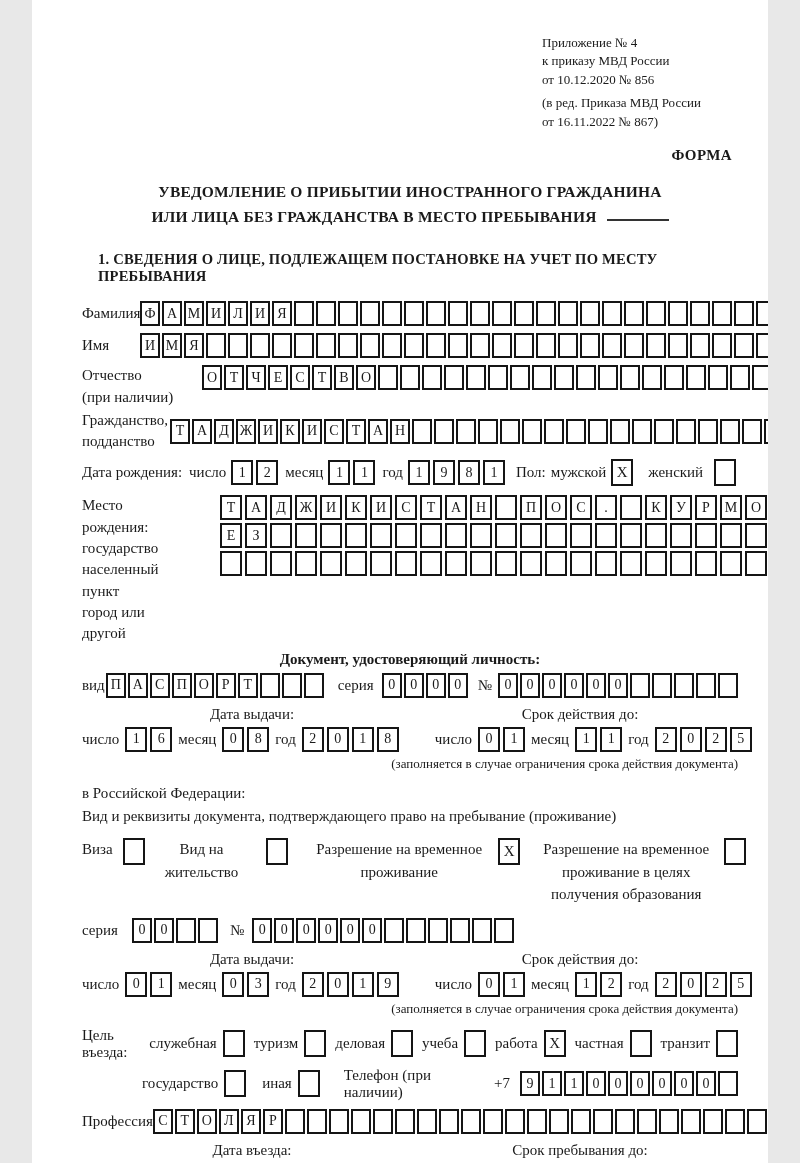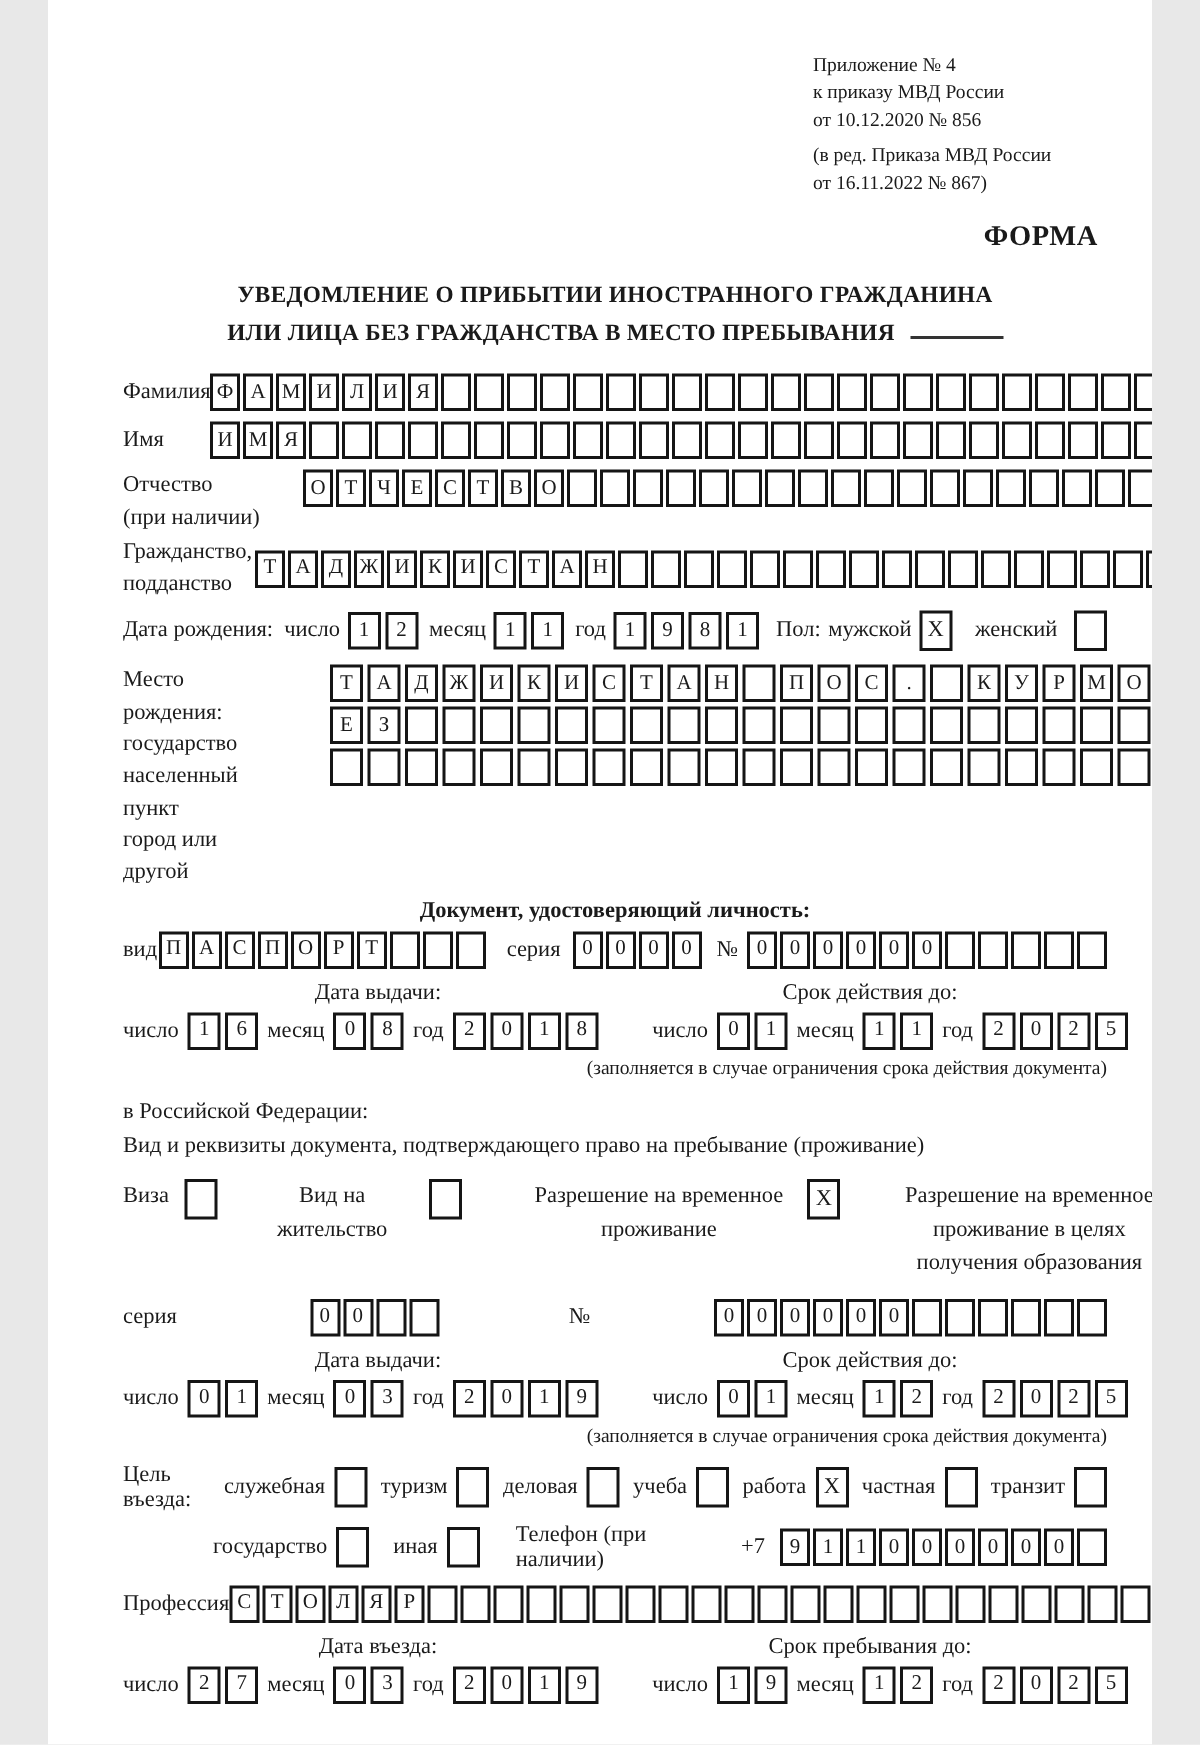--- a/index.html
+++ b/index.html
@@ -6,26 +6,26 @@
   html,body { margin:0; padding:0; background:#e8e8e8; }
   .page {
     position:relative; width:736px; height:1163px; margin:0 auto;
     background:var(--paper); color:var(--ink);
     font-family:"Liberation Serif","DejaVu Serif",serif;
     font-size:15px; box-sizing:border-box;
     padding:34px 30px 8px 50px; overflow:hidden;
   }
   .hdr { margin-left:auto; width:196px; font-size:13px; line-height:1.42; }
   .hdr .gap { margin-top:5px; }
-  .forma { text-align:right; font-weight:bold; font-size:19px; margin-top:16px; padding-right:6px; letter-spacing:.4px; }
+  .forma { text-align:right; font-weight:bold; font-size:15px; margin-top:16px; padding-right:6px; letter-spacing:.4px; }
   .title { text-align:center; font-weight:bold; font-size:15.5px; line-height:1.5; margin-top:16px; letter-spacing:.2px; }
   .blank-line { display:inline-block; width:62px; border-bottom:2px solid #333; height:1em; vertical-align:baseline; margin-left:10px; }
   .sec-head { font-weight:bold; font-size:14.6px; margin-top:24px; margin-left:16px; letter-spacing:.2px; }
 
-  .row { display:flex; align-items:center; margin-top:7px;justify-content:space-between; }
+  .row { display:flex; align-items:center; margin-top:7px; }
   .row.top { align-items:flex-start; }
   .boxrow { display:inline-flex; gap:2px; flex:none; }
   .boxrow.g3 { gap:3px; }
   .cbox {
     display:inline-flex; align-items:center; justify-content:center;
     width:20px; height:25px; border:2px solid #151515; box-sizing:border-box;
     font-size:14px; line-height:1; background:#fff; flex:none;
   }
   .w22 .cbox { width:22px; }
   .cbox.cb { width:22px; height:27px; font-size:15px; }
@@ -35,21 +35,21 @@
   .dates-heads { display:flex; margin-top:8px; }
   .dates-heads .dhl { width:340px; text-align:center; }
   .dates-heads .dhr { flex:1; text-align:center; }
   .dates-row { display:flex; margin-top:4px; align-items:center; }
   .dates-row .dl { width:340px; display:flex; align-items:center; gap:6px; }
   .dates-row .dr { flex:1; display:flex; align-items:center; gap:6px; padding-left:36px; }
   .note-r { text-align:right; font-size:13px; margin-top:4px; }
   .para { margin-top:10px; line-height:1.55; }
   .opt { display:inline-flex; align-items:flex-start; gap:10px; }
   .opt .optlbl { text-align:center; line-height:1.5; }
-  .opts-row { display:flex; align-items:flex-start; margin-top:10px; gap:26px; }
+  .opts-row { display:flex; align-items:flex-start; margin-top:10px; gap:6px; }
   .purp { display:inline-flex; align-items:center; gap:6px; }
 </style>
 </head>
 <body>
 
 <div class="page">
 
   <div class="hdr">
     <div>Приложение № 4</div>
     <div>к приказу МВД России</div>
@@ -58,20 +58,21 @@
     <div>от 16.11.2022 № 867)</div>
   </div>
 
   <div class="forma">ФОРМА</div>
 
   <div class="title">
     <div>УВЕДОМЛЕНИЕ О ПРИБЫТИИ ИНОСТРАННОГО ГРАЖДАНИНА</div>
     <div><span>ИЛИ ЛИЦА БЕЗ ГРАЖДАНСТВА В МЕСТО ПРЕБЫВАНИЯ</span><span class="blank-line"></span></div>
   </div>
 
+  <div class="sec-head">1. СВЕДЕНИЯ О ЛИЦЕ, ПОДЛЕЖАЩЕМ ПОСТАНОВКЕ НА УЧЕТ ПО МЕСТУ ПРЕБЫВАНИЯ</div>
 
   <div class="row" style="margin-top:16px;">
     <span class="lblcol" style="width:58px;">Фамилия</span>
     <span class="boxrow">
         <span class="cbox">Ф</span>
         <span class="cbox">А</span>
         <span class="cbox">М</span>
         <span class="cbox">И</span>
         <span class="cbox">Л</span>
         <span class="cbox">И</span>

